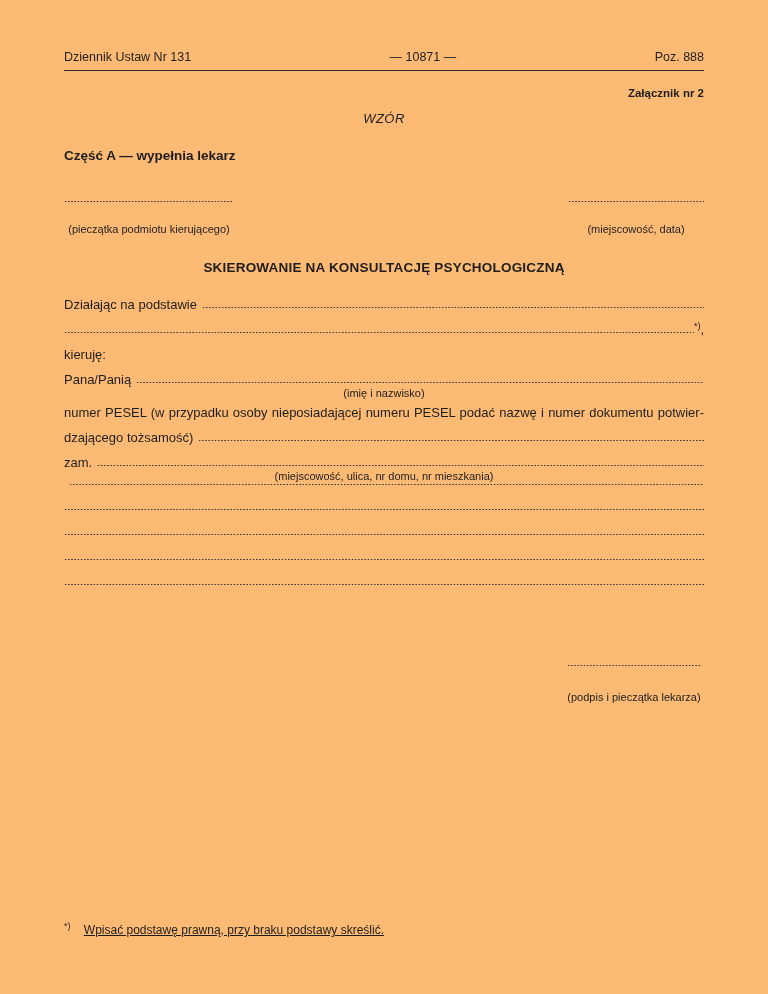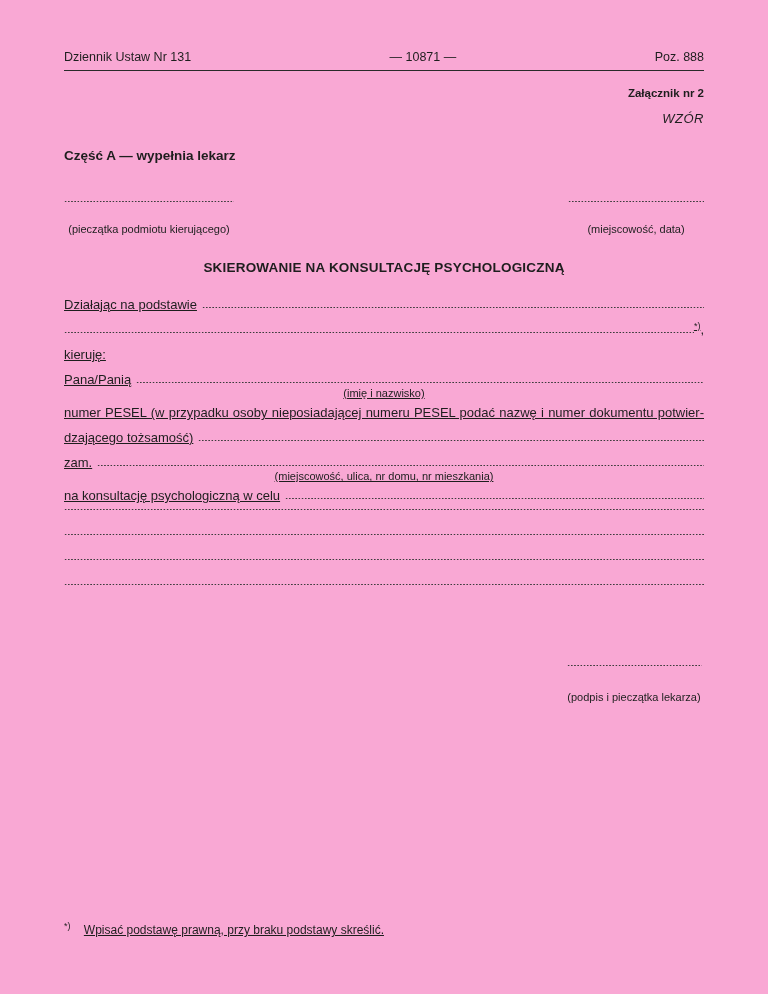--- a/index.html
+++ b/index.html
@@ -1,20 +1,20 @@
 <!DOCTYPE html>
 <html lang="pl"><head>
 <meta charset="utf-8">
 <style>
   html, body { margin: 0; padding: 0; background: #ffffff; }
   .page {
     position: relative;
     width: 768px;
     height: 994px;
-    background: #f9a8d4;
+    background: #fdba74;
     font-family: "Liberation Sans", "DejaVu Sans", sans-serif;
     color: #1e1e1e;
     overflow: hidden;
   }
 
   
   .header {
     position: absolute;
     top: 50px; left: 64px; right: 64px;
     display: flex;
@@ -30,21 +30,21 @@
 
   .attachment {
     position: absolute;
     top: 87px; right: 64px;
     font-size: 11.5px;
     font-weight: bold;
   }
   .wzor {
     position: absolute;
     top: 111px; left: 64px; right: 64px;
-    text-align: right;
+    text-align: center;
     font-size: 13px;
     font-style: italic;
     letter-spacing: 0.5px;
   }
   .part-heading {
     position: absolute;
     top: 148px; left: 64px;
     font-size: 13.5px;
     font-weight: bold;
   }
@@ -96,21 +96,20 @@
     font-size: 13.5px;
     font-weight: bold;
     letter-spacing: 0.2px;
   }
 
   
   .body-block {
     position: absolute;
     top: 292px; left: 64px; right: 64px;
     font-size: 13px;
-    text-decoration: underline;
   }
   .fline {
     display: flex;
     align-items: baseline;
     height: 25px;
     line-height: 25px;
   }
   .pline { height: 25px; line-height: 25px; }
   .jline {
     height: 25px;
@@ -212,21 +211,20 @@
       <span class="dotfill"></span>
     </div>
 
     <div class="fline">
       <span>zam.</span>
       <span class="dotfill"></span>
     </div>
     <div class="cap-center">(miejscowość, ulica, nr domu, nr mieszkania)</div>
 
     <div class="fline">
-      <span>na konsultację psychologiczną w celu</span>
       <span class="dotfill"></span>
     </div>
 
     <div class="fline">
       <span class="dotfill nolabel"></span>
     </div>
     <div class="fline">
       <span class="dotfill nolabel"></span>
     </div>
     <div class="fline">

